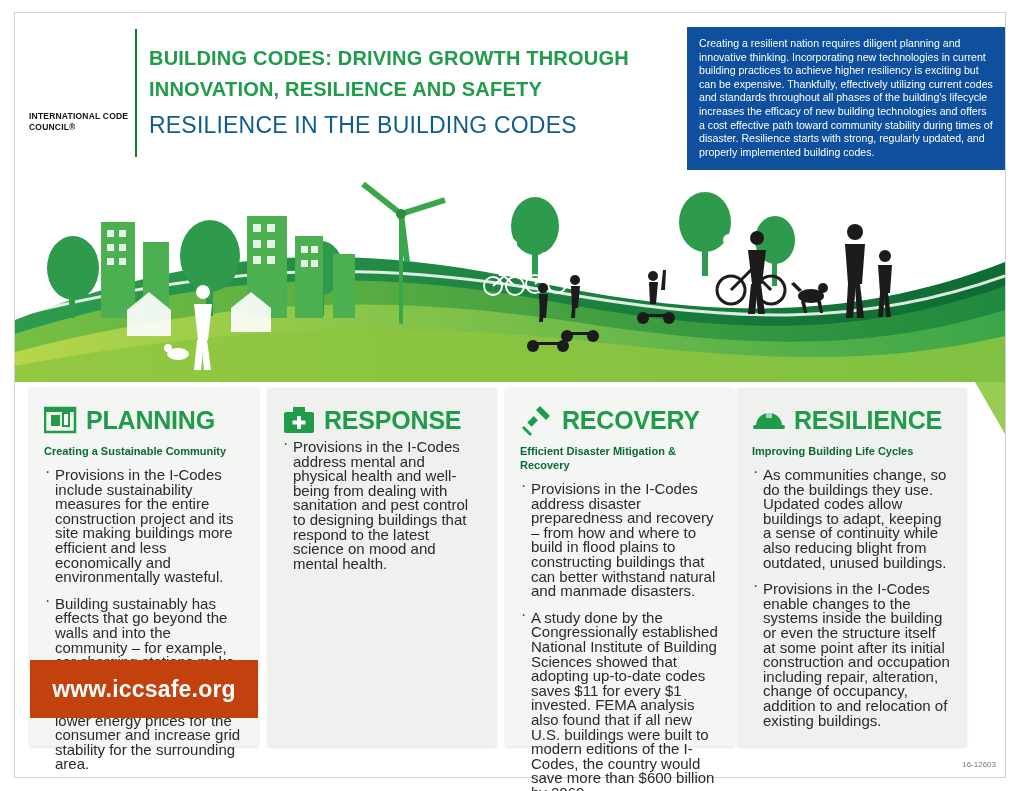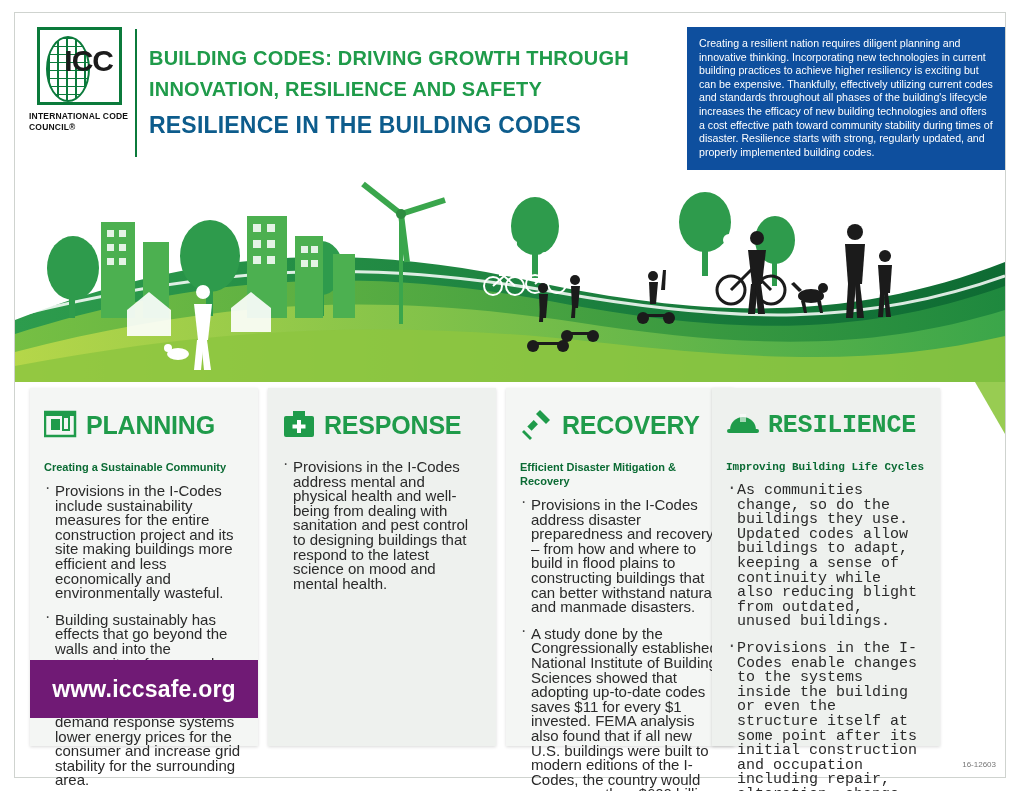--- a/index.html
+++ b/index.html
@@ -51,21 +51,21 @@
   }
   .divider-v{
     position:absolute;left:120px;top:16px;width:2px;height:128px;background:#0b7a3b;
   }
   .title-block{position:absolute;left:134px;top:30px;width:530px;}
   .title-main{
     font-size:20px;line-height:31px;font-weight:bold;color:#1f9b4a;
     letter-spacing:.2px;text-transform:uppercase;
   }
   .title-sub{
-    margin-top:7px;font-size:23px;line-height:27px;color:#0d5c8c;font-weight:bold;
+    margin-top:7px;font-size:23px;line-height:27px;color:#0d5c8c;font-weight:normal;
     letter-spacing:.2px;text-transform:uppercase;
   }
   .intro-box{
     position:absolute;left:672px;top:14px;width:318px;height:155px;
     background:#0e4f9e;color:#fff;box-sizing:border-box;padding:10px 12px;
   }
   .intro-box p{margin:0;font-size:10.6px;line-height:13.6px;}
 
   
   .scene{
@@ -80,67 +80,63 @@
   }
   .col{
     position:absolute;top:0;width:228px;height:358px;
     background:#f2f4f2;box-sizing:border-box;
     padding:12px 14px 10px 14px;
     box-shadow:0 1px 3px rgba(0,0,0,.15);
   }
   .col.c1{left:0px;background:#f4f6f4;}
   .col.c2{left:238px;background:#eef1ee;}
   .col.c3{left:476px;background:#f4f6f4;}
-  .col.c4{left:682px;background:#eef1ee;font-family:Liberation Mono, monospace;}
+  .col.c4{left:708px;background:#eef1ee;}
   .col-head{
-    height:40px;display:flex;align-items:flex-end;gap:8px;margin-bottom:20px;
+    height:40px;display:flex;align-items:center;gap:8px;margin-bottom:0;
   }
   .col-icon{width:34px;height:32px;flex:0 0 34px;position:relative;}
   .col-title{
     font-size:25px;font-weight:bold;color:#1f9b4a;text-transform:uppercase;letter-spacing:-.2px;
   }
   .col-sub{
     font-size:11px;font-weight:bold;color:#0b6b34;line-height:14px;margin:4px 0 10px 0;
   }
   .bullets{margin:0;padding:0;list-style:none;}
   .bullets li{
     position:relative;padding-left:11px;margin-bottom:12px;
     font-size:15px;line-height:14.6px;color:#2a2a2a;
   }
   .bullets li:before{
     content:"\00b7";position:absolute;left:1px;top:-3px;font-size:16px;color:#444;
   }
 
   
   .url-band{
     position:absolute;left:30px;top:660px;width:228px;height:58px;
-    background:#701a75;color:#fff;display:flex;align-items:center;justify-content:center;
+    background:#c2410c;color:#fff;display:flex;align-items:center;justify-content:center;
     font-size:23px;font-weight:bold;letter-spacing:.2px;
   }
   .code{
     position:absolute;right:24px;bottom:22px;font-size:8px;color:#777;
   }
   .greenwedge{
     position:absolute;right:15px;top:382px;width:0;height:0;
     border-left:30px solid transparent;border-top:52px solid #8dc63f;opacity:.9;
   }
 </style>
 </head>
 <body>
 
 <div class="page">
   <div class="frame"></div>
 
   <div class="header">
 
     <div class="logo">
-      <div class="logo-box">
-        <div class="logo-globe"></div>
-        <div class="logo-icc">ICC</div>
-      </div>
       <div class="logo-text">INTERNATIONAL CODE COUNCIL®</div>
     </div>
 
     <div class="divider-v"></div>
 
     <div class="title-block">
       <div class="title-main">BUILDING CODES: DRIVING GROWTH THROUGH INNOVATION, RESILIENCE AND SAFETY</div>
       <div class="title-sub">RESILIENCE IN THE BUILDING CODES</div>
     </div>
 

